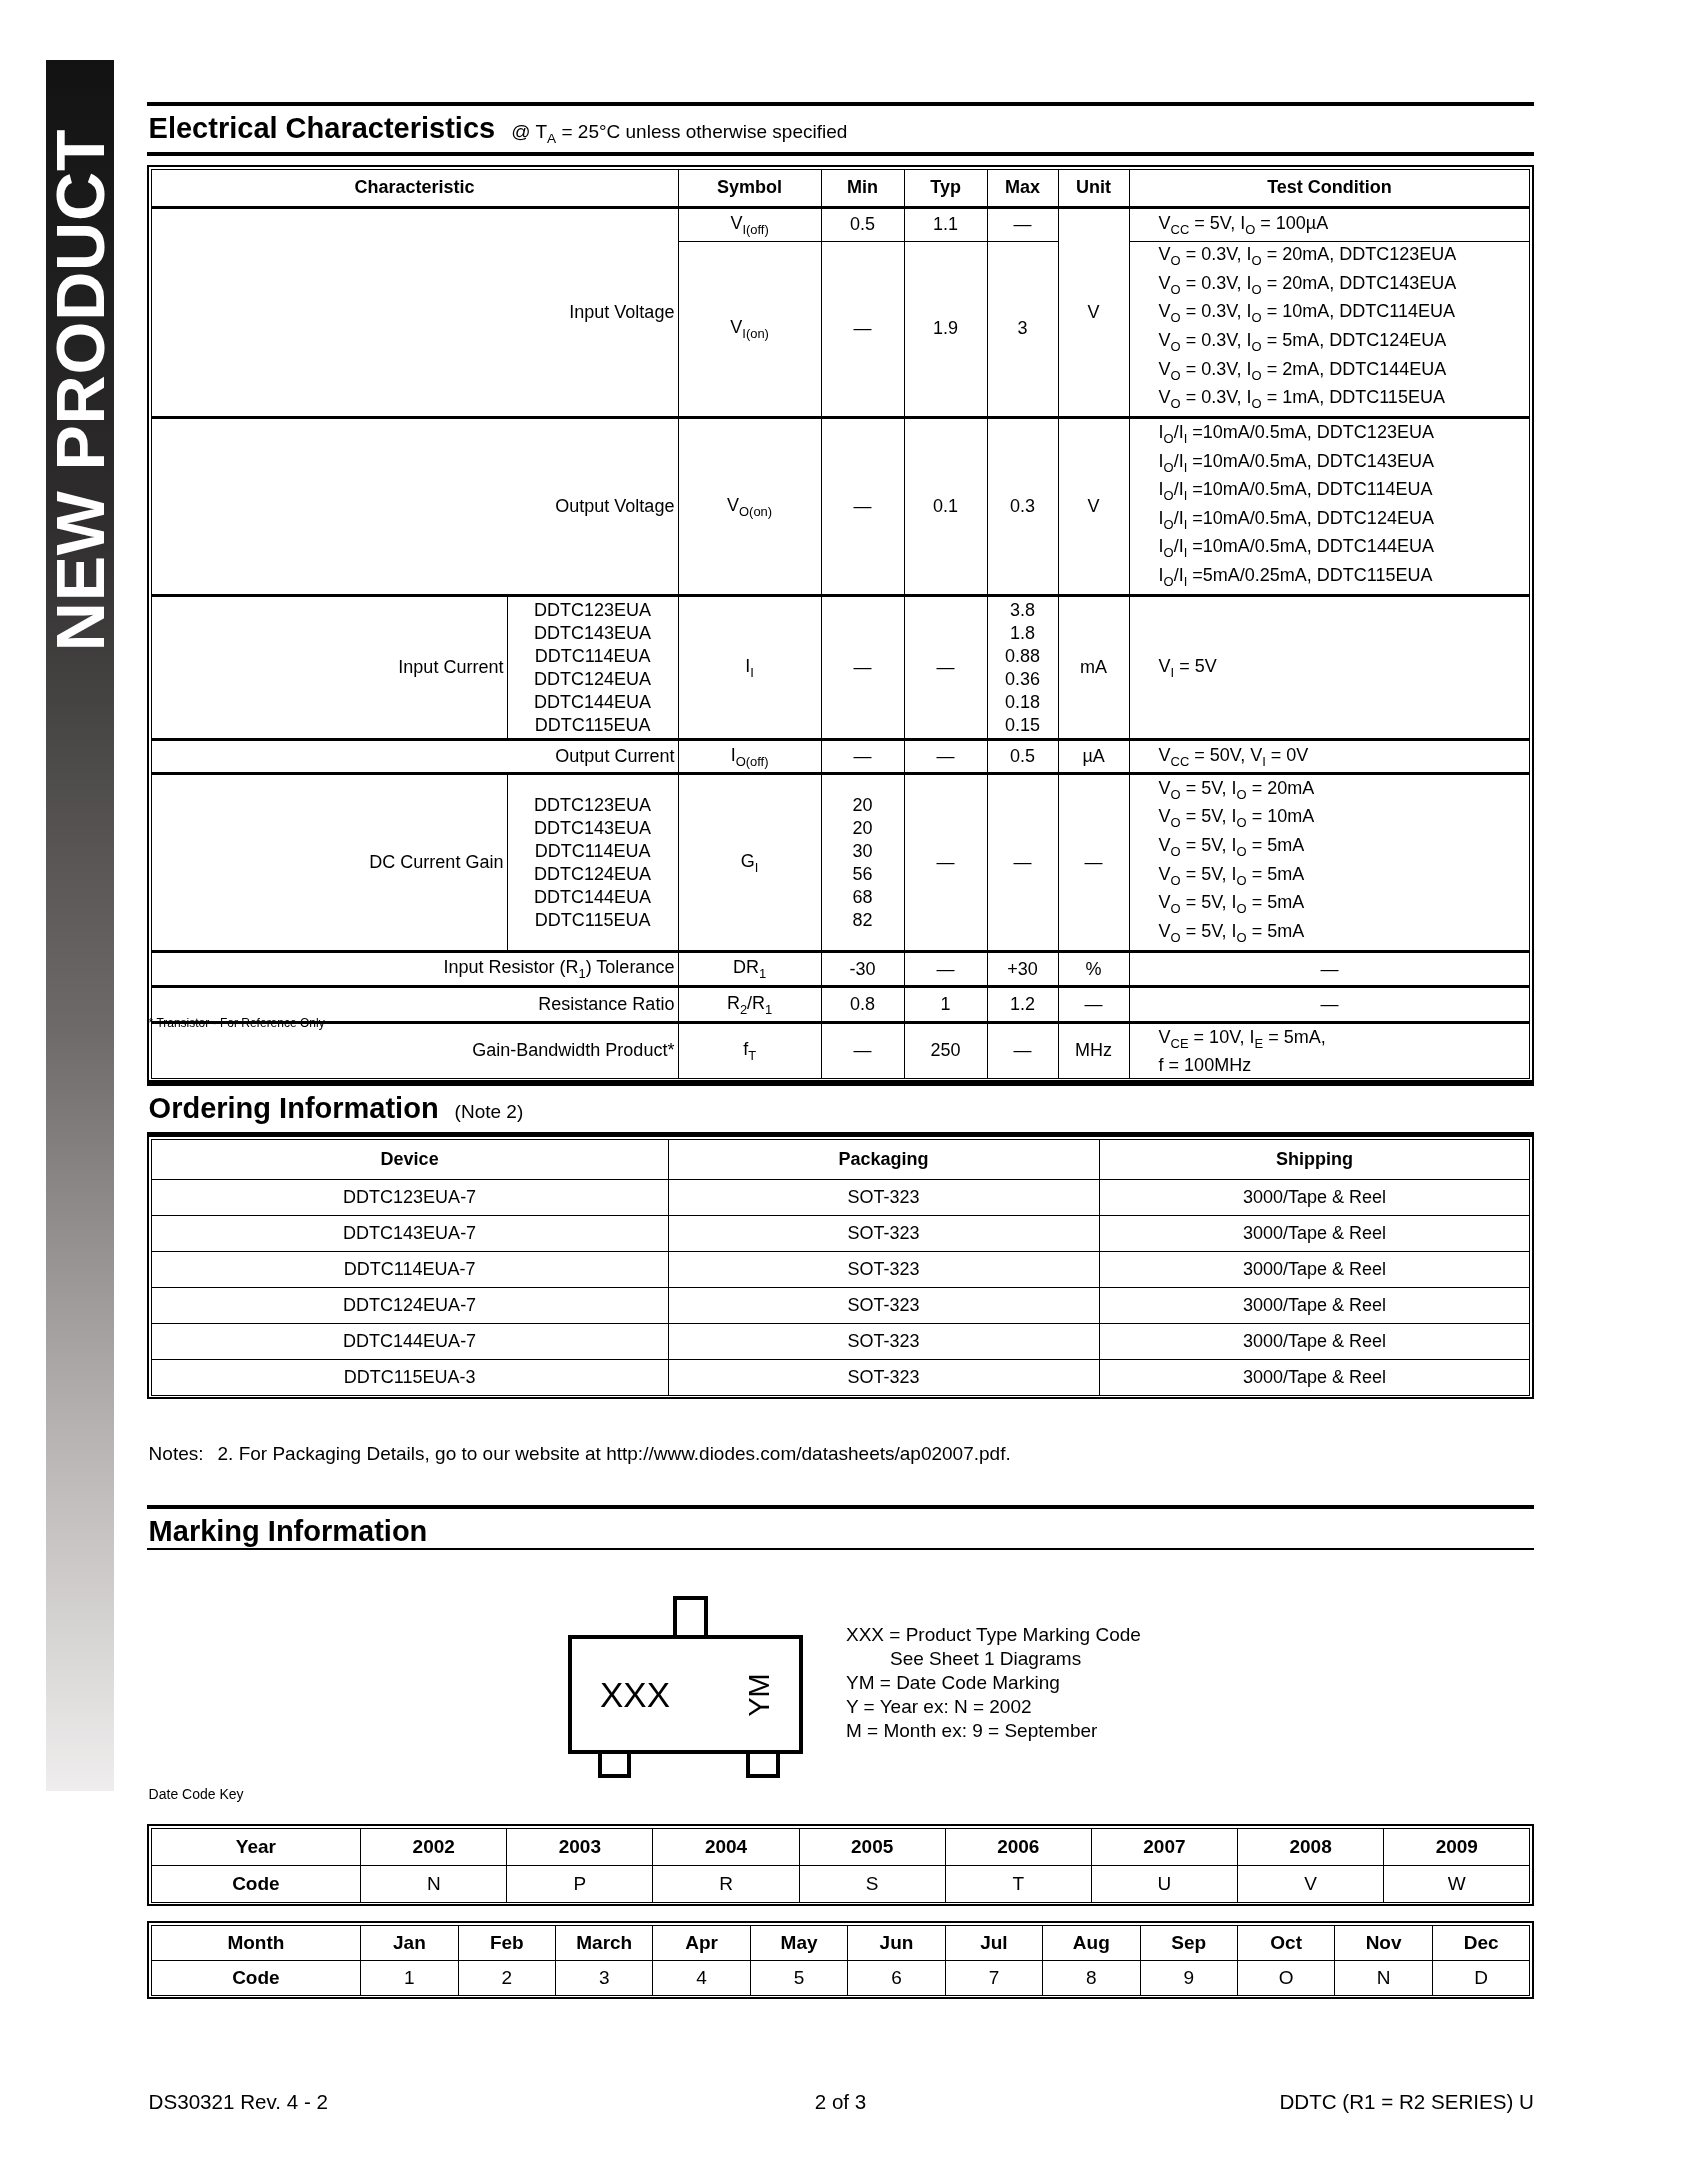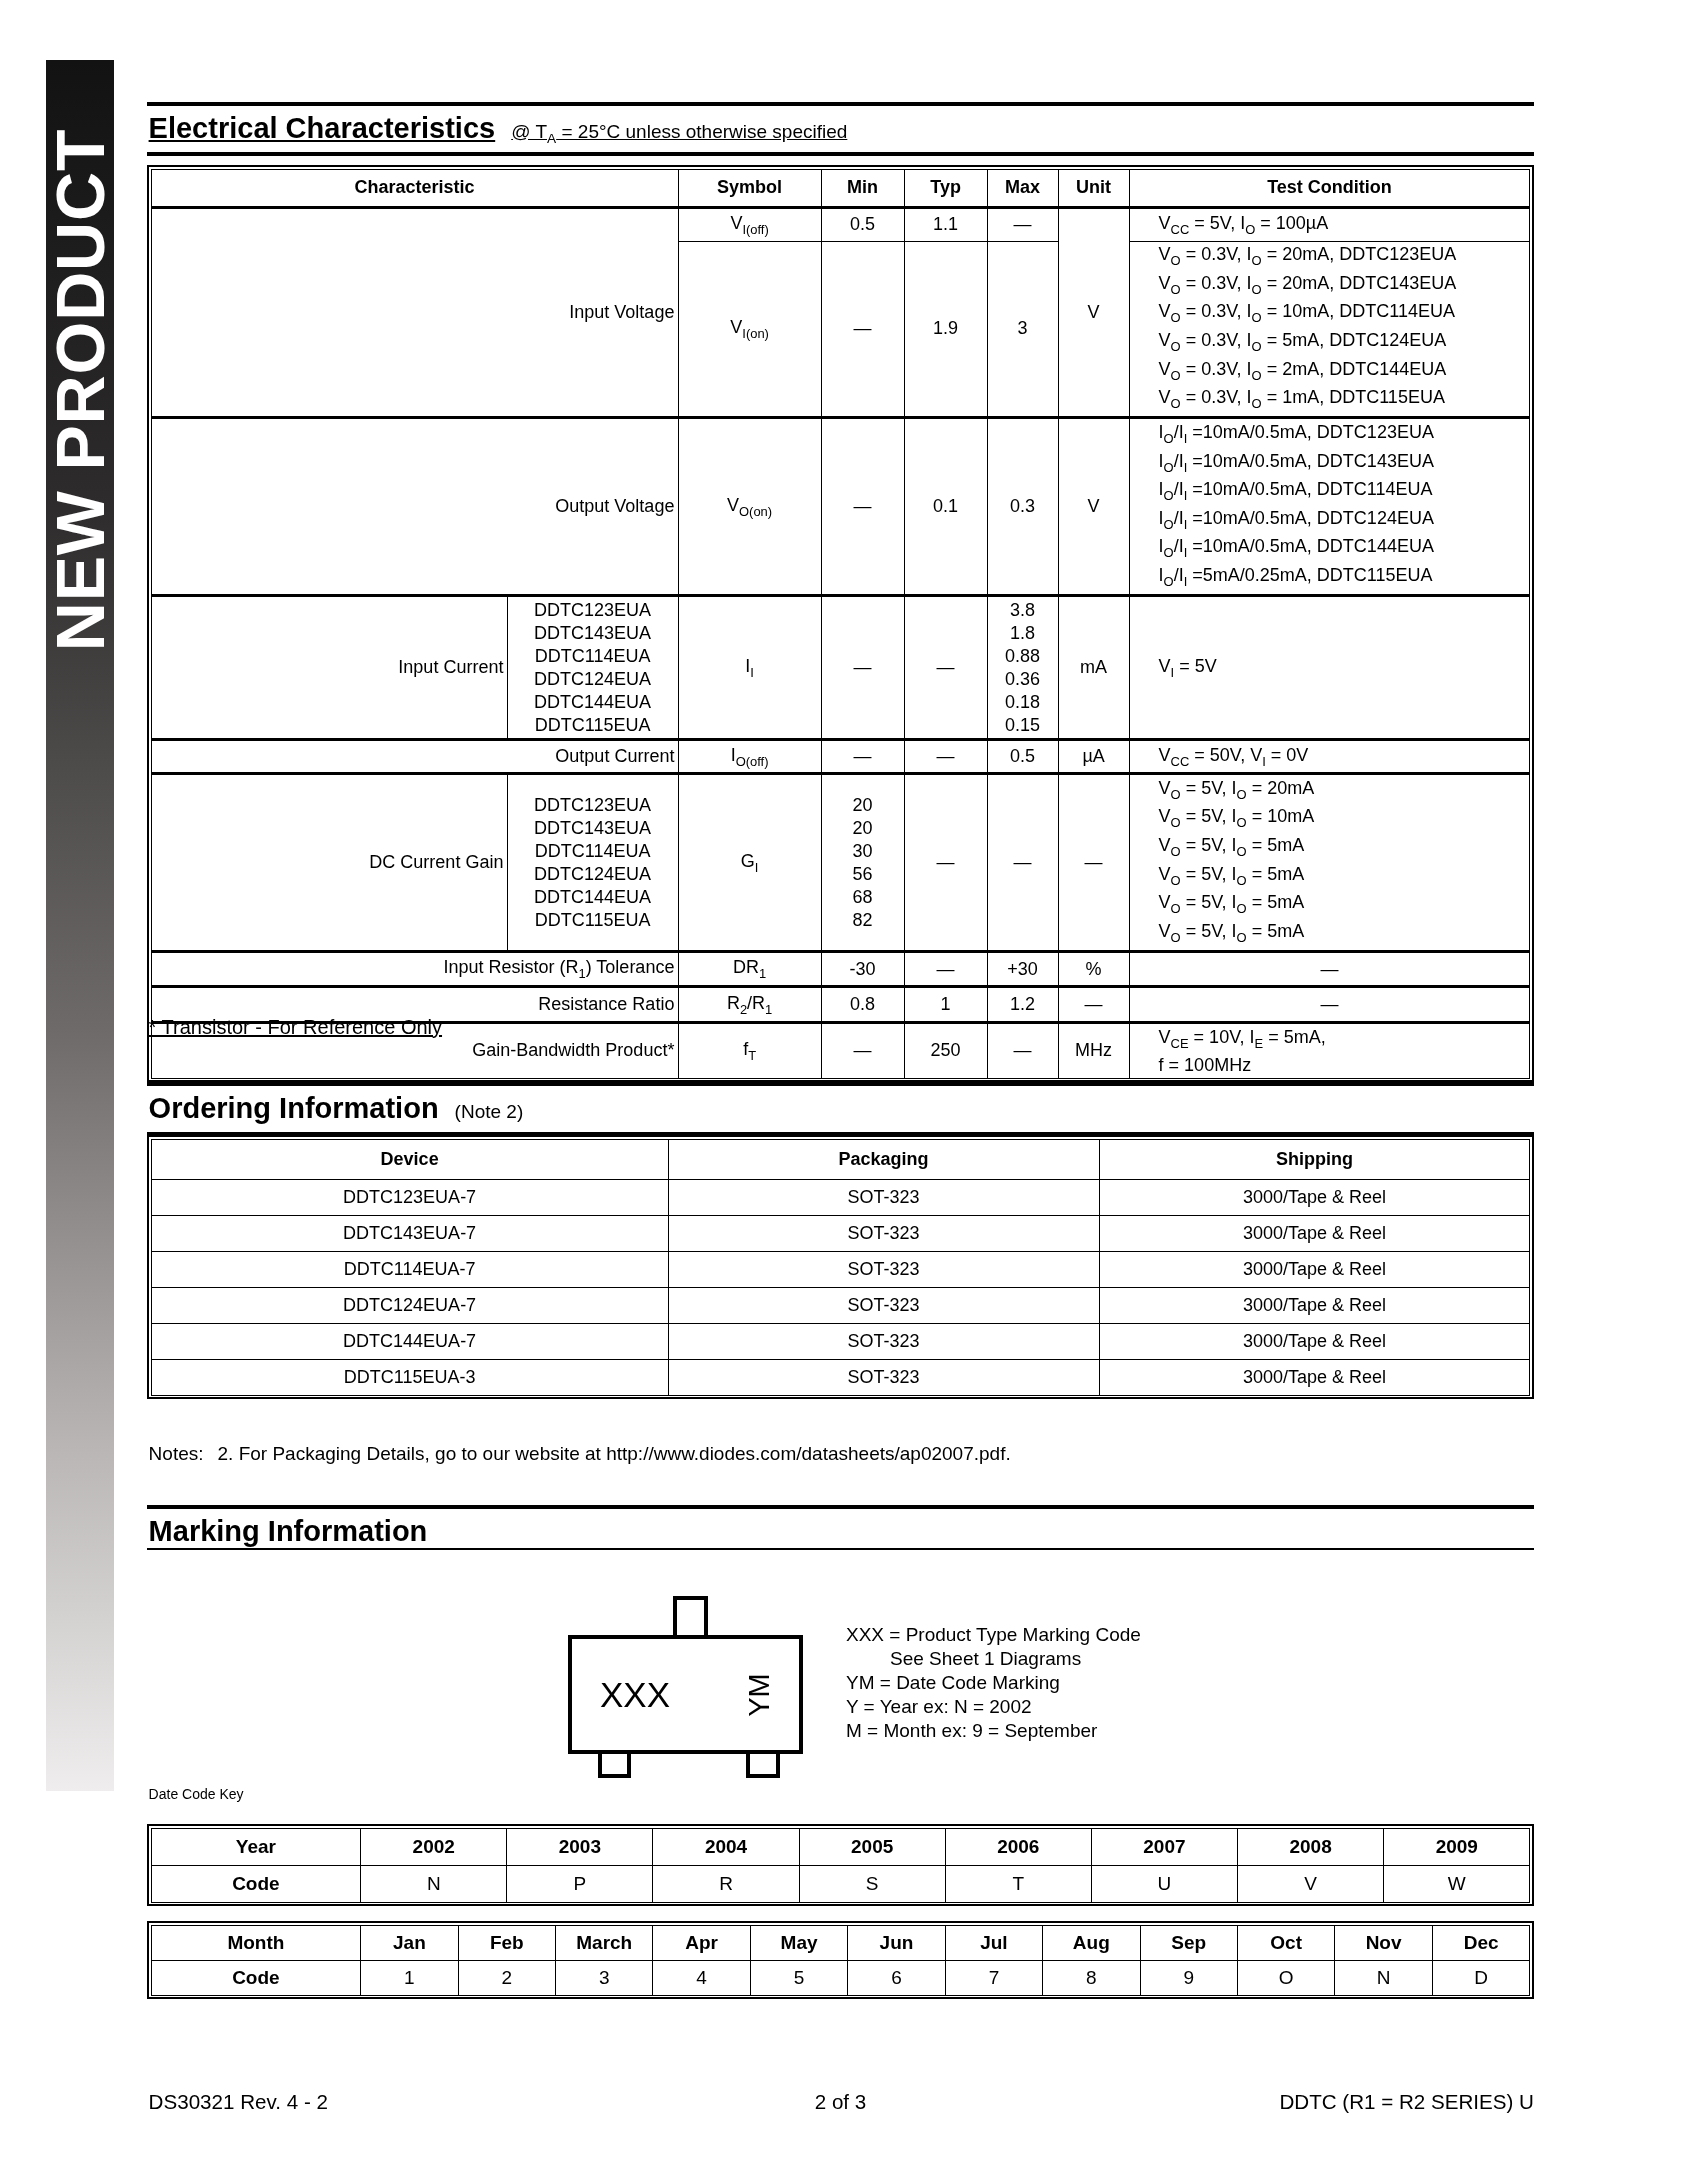--- a/index.html
+++ b/index.html
@@ -43,21 +43,21 @@
   th { font-weight:bold; }
   .grp td, .grp th { border-top:3.2px solid #000; }
   td.lbl { text-align:right; padding-left:11px; }
   td.cond { text-align:left; padding-left:29px; }
   td.cond-c { text-align:center; }
   .lines div { line-height:23px; }
   .lines2 div { line-height:22px; }
 
   
   .ec-wrap { position:absolute; top:165px; left:0; width:100%; }
-  .footnote { position:absolute; top:1016px; left:1.6px; font-size:20px;text-decoration:underline; }
+  .footnote { position:absolute; top:1016px; left:1.6px; font-size:12px; }
 
   .ord-wrap { position:absolute; top:1135px; left:0; width:100%; }
   .ord-wrap td, .ord-wrap th { height:36px; }
 
   .notes-row { position:absolute; top:1443px; left:1.6px; font-size:19px; display:flex; gap:14px; }
 
   
   .marking-area { position:absolute; top:1556px; left:0; width:100%; height:238px; }
   .pkg-pin { position:absolute; border:4px solid #000; background:#fff; }
   .pkg-body { position:absolute; left:421px; top:79px; width:235px; height:119px;
@@ -86,21 +86,21 @@
 <div class="page">
 
   <div class="side-banner">
     <div class="side-banner-textwrap">
       <span class="side-banner-text">NEW PRODUCT</span>
     </div>
   </div>
 
   <div class="content">
 
-    <div class="sec-head" style="top:102px;text-decoration:underline;">
+    <div class="sec-head" style="top:102px;">
       <div class="sec-bar"></div>
       <div class="sec-title-row">
         <h2 class="sec-title">Electrical Characteristics</h2>
         <span class="sec-subtitle">@ T<sub>A</sub> = 25°C unless otherwise specified</span>
       </div>
       <div class="sec-bar"></div>
     </div>
 
     <div class="ec-wrap dbl">
       <table>

